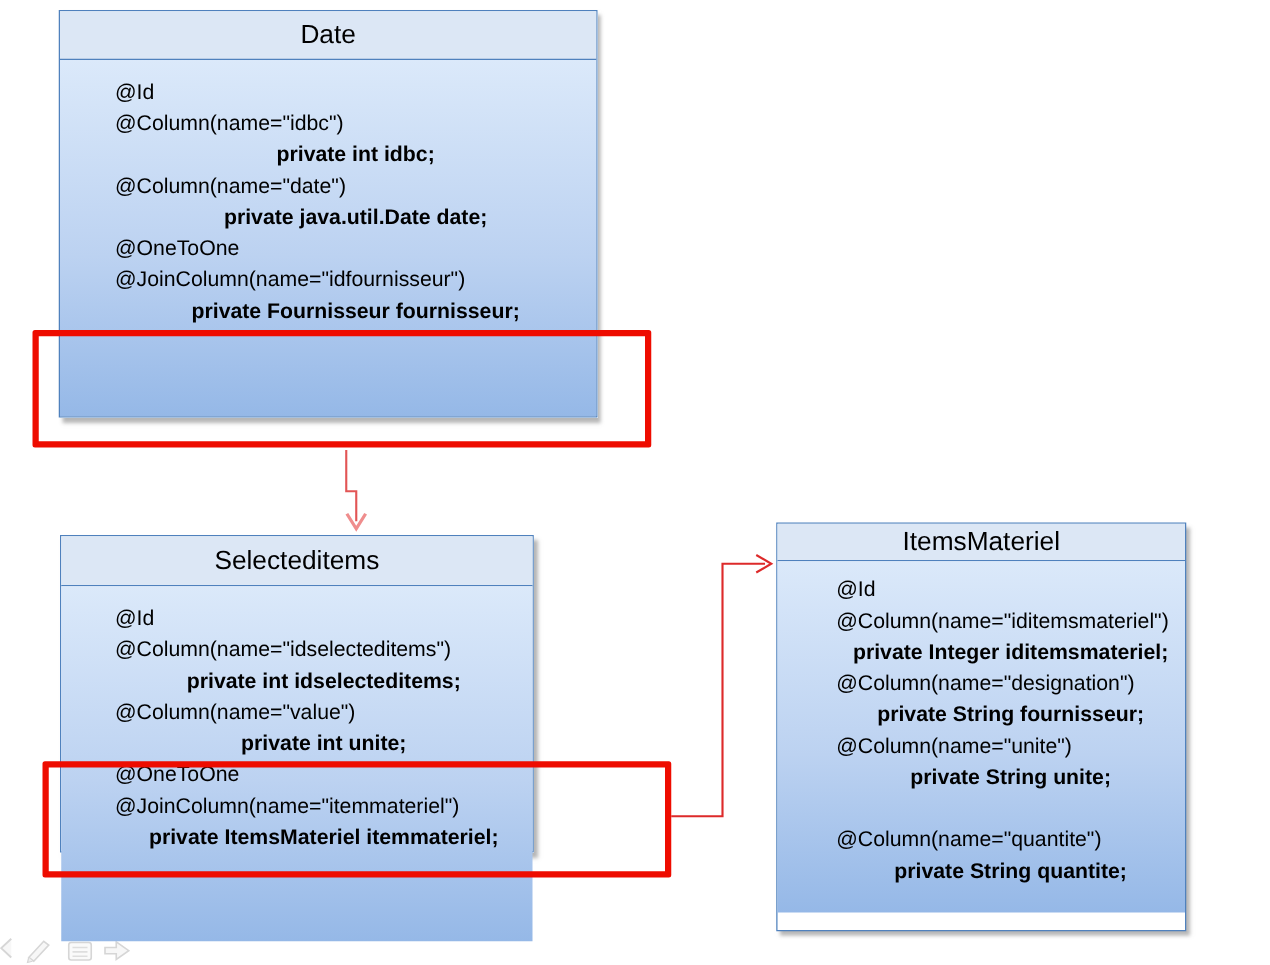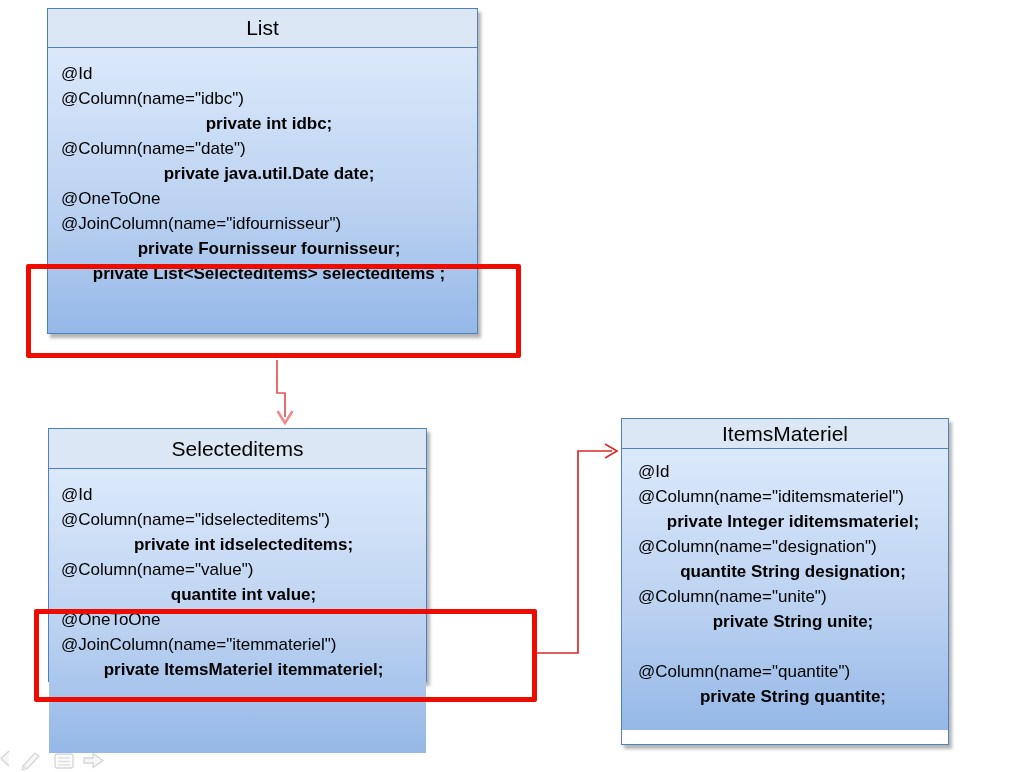--- a/index.html
+++ b/index.html
@@ -17,20 +17,21 @@
     box-sizing:border-box;width:100%;
     background:#dce7f5;
     border-bottom:1.5px solid #4f81bd;
     display:flex;align-items:center;justify-content:center;
     font-size:21px;color:#000;
   }
   .class-body{
     box-sizing:border-box;width:100%;
     background:linear-gradient(180deg,#dbe9fa 0%,#bcd2f1 55%,#95b8e7 100%);
     padding-top:13px;
+    padding-left:31px;
   }
   .code-line{
     height:25px;line-height:25px;font-size:17px;white-space:pre;overflow:visible;
   }
   .bold{font-weight:700;text-align:center;}
   .pad13{padding-left:13px;}
   .pad12{padding-left:12px;}
   .pad16{padding-left:16px;}
   .highlight-rect{
     position:absolute;box-sizing:border-box;border:5px solid #ee0c00;
@@ -39,61 +40,60 @@
   #arrow-layer{position:absolute;left:0;top:0;z-index:2;pointer-events:none;}
   #presenter-icons{position:absolute;left:0;top:745px;z-index:0;}
 </style>
 </head>
 <body>
 
 <div id="canvas">
 
   <div class="class-box" style="left:47px;top:8px;width:431px;height:326px;">
     <div class="class-header" style="height:39px;">
-      <span>List</span>
+      <span>Date</span>
     </div>
     <div class="class-body" style="height:285px;">
       <div class="code-line pad13">@Id</div>
       <div class="code-line pad13">@Column(name="idbc")</div>
       <div class="code-line pad13 bold">private int idbc;</div>
       <div class="code-line pad13">@Column(name="date")</div>
       <div class="code-line pad13 bold">private java.util.Date date;</div>
       <div class="code-line pad13">@OneToOne</div>
       <div class="code-line pad13">@JoinColumn(name="idfournisseur")</div>
       <div class="code-line pad13 bold">private Fournisseur fournisseur;</div>
-      <div class="code-line pad13 bold">private List&lt;Selecteditems&gt; selecteditems ;</div>
     </div>
   </div>
 
   <div class="class-box" style="left:48px;top:428px;width:379px;height:254px;">
     <div class="class-header" style="height:40px;">
       <span>Selecteditems</span>
     </div>
     <div class="class-body" style="height:284px;">
       <div class="code-line pad12">@Id</div>
       <div class="code-line pad12">@Column(name="idselecteditems")</div>
       <div class="code-line pad12 bold">private int idselecteditems;</div>
       <div class="code-line pad12">@Column(name="value")</div>
-      <div class="code-line pad12 bold">quantite int value;</div>
+      <div class="code-line pad12 bold">private int unite;</div>
       <div class="code-line pad12">@OneToOne</div>
       <div class="code-line pad12">@JoinColumn(name="itemmateriel")</div>
       <div class="code-line pad12 bold">private ItemsMateriel itemmateriel;</div>
     </div>
   </div>
 
   <div class="class-box" style="left:621px;top:418px;width:328px;height:327px;">
     <div class="class-header" style="height:30px;">
       <span>ItemsMateriel</span>
     </div>
     <div class="class-body" style="height:281px;padding-top:10px;">
       <div class="code-line pad16">@Id</div>
       <div class="code-line pad16">@Column(name="iditemsmateriel")</div>
       <div class="code-line pad16 bold">private Integer iditemsmateriel;</div>
       <div class="code-line pad16">@Column(name="designation")</div>
-      <div class="code-line pad16 bold">quantite String designation;</div>
+      <div class="code-line pad16 bold">private String fournisseur;</div>
       <div class="code-line pad16">@Column(name="unite")</div>
       <div class="code-line pad16 bold">private String unite;</div>
       <div class="code-line pad16"></div>
       <div class="code-line pad16">@Column(name="quantite")</div>
       <div class="code-line pad16 bold">private String quantite;</div>
     </div>
   </div>
 
   <div class="highlight-rect" style="left:26px;top:264px;width:495px;height:94px;"></div>
   <div class="highlight-rect" style="left:34px;top:609px;width:503px;height:93px;"></div>

